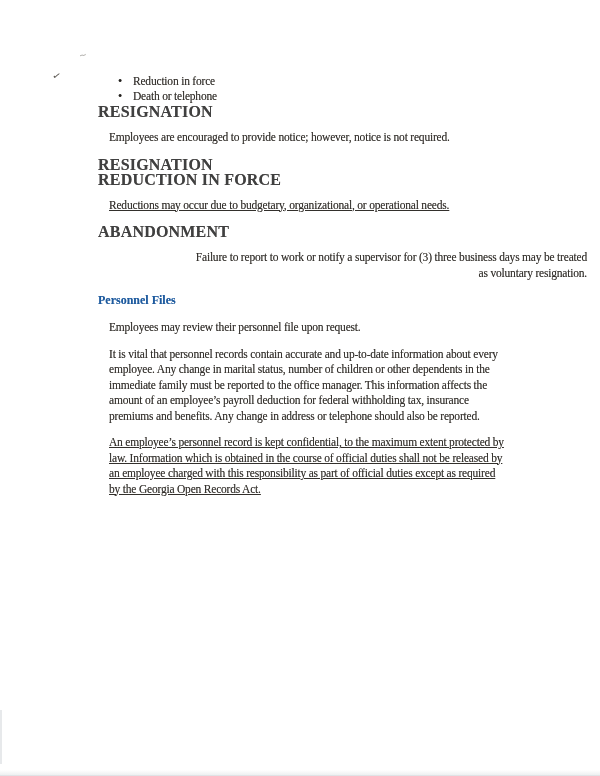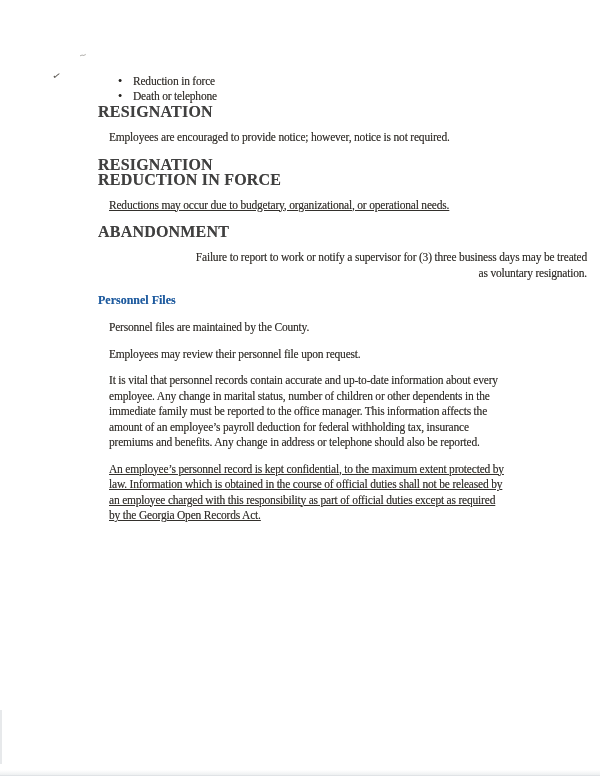--- a/index.html
+++ b/index.html
@@ -143,21 +143,20 @@
     <h2 class="section-heading mt-termination">RESIGNATION</h2>
 
     <h2 class="section-heading mt-rif">REDUCTION IN FORCE</h2>
     <p class="para mt-p-rif">Reductions may occur due to budgetary, organizational, or operational needs.</p>
 
     <h2 class="section-heading mt-abandonment">ABANDONMENT</h2>
     <p class="para mt-p-abandonment">Failure to report to work or notify a supervisor for (3) three business days may be treated
 as voluntary resignation.</p>
 
     <h2 class="section-heading subhead-blue mt-personnel">Personnel Files</h2>
-    <p class="para mt-p-maintained">Personnel files are maintained by the County.</p>
     <p class="para mt-p-review">Employees may review their personnel file upon request.</p>
     <p class="para mt-p-vital">It is vital that personnel records contain accurate and up-to-date information about every
 employee. Any change in marital status, number of children or other dependents in the
 immediate family must be reported to the office manager. This information affects the
 amount of an employee’s payroll deduction for federal withholding tax, insurance
 premiums and benefits. Any change in address or telephone should also be reported.</p>
     <p class="para mt-p-confidential">An employee’s personnel record is kept confidential, to the maximum extent protected by
 law. Information which is obtained in the course of official duties shall not be released by
 an employee charged with this responsibility as part of official duties except as required
 by the Georgia Open Records Act.</p>

